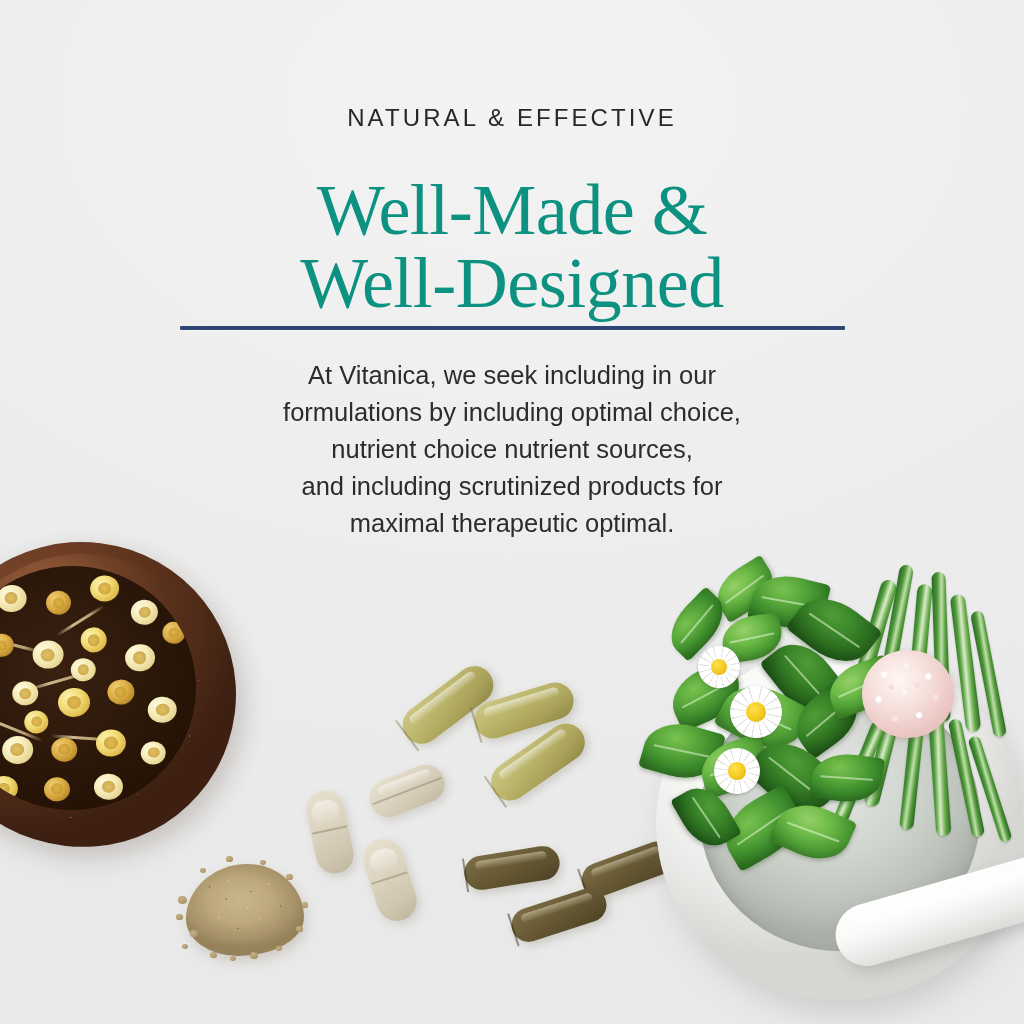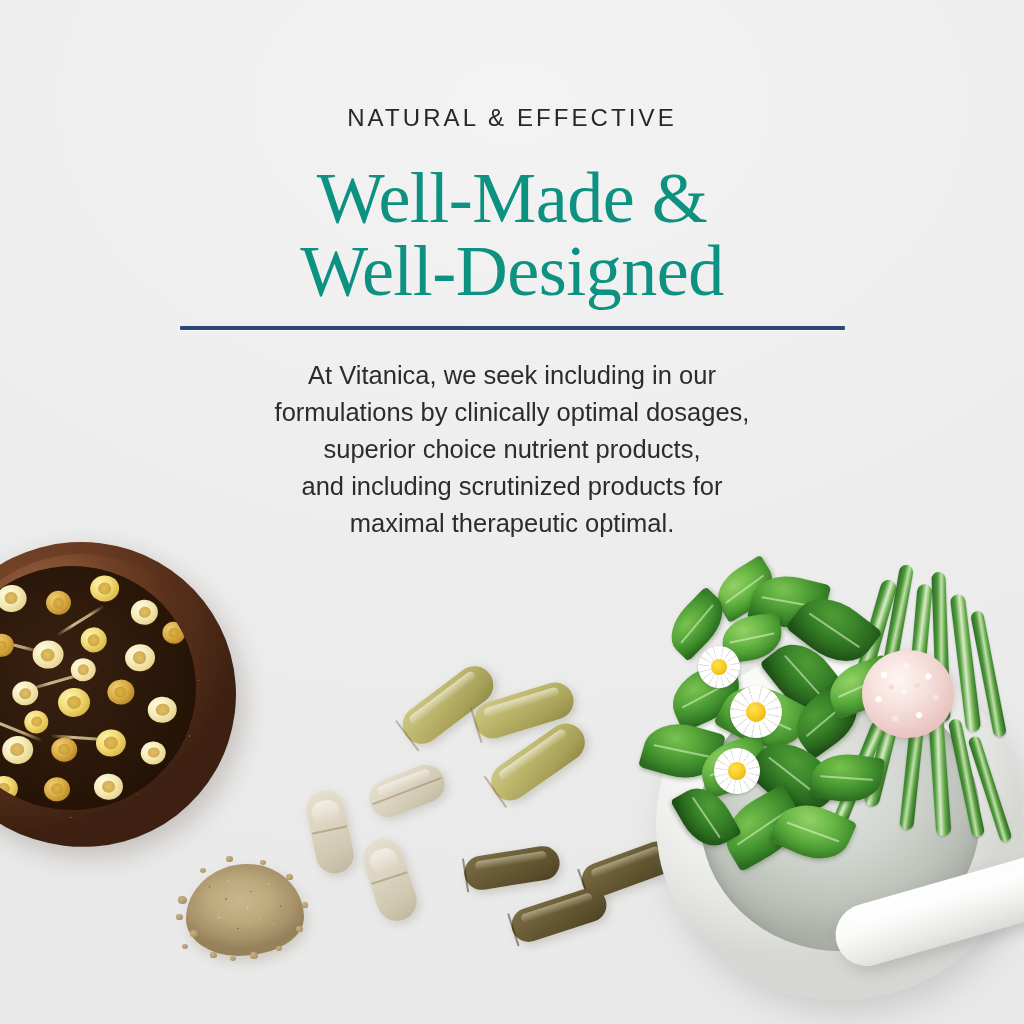--- a/index.html
+++ b/index.html
@@ -38,21 +38,21 @@
     margin: 0;
     padding-top: 106px;
     font-family: "Liberation Sans", sans-serif;
     font-size: 24px;
     font-weight: 400;
     letter-spacing: 3.1px;
     color: #26282b;
     line-height: 1;
   }
   .headline {
-    margin: 4px;
+    margin: 16px;
     padding-top: 28px;
     font-family: "Liberation Serif", serif;
     font-size: 72px;
     font-weight: 400;
     line-height: 1.02;
     letter-spacing: -0.5px;
     color: #0d9181;
   }
   .headline .hl-line { display: block; }
 
@@ -532,19 +532,19 @@
       <span class="hl-line">Well-Designed</span>
     </h1>
   </div>
 
   <div class="divider-wrap">
     <div class="divider"></div>
   </div>
 
   <div class="body-copy">
     <span class="bc-line">At Vitanica, we seek including in our</span>
-    <span class="bc-line">formulations by clinically optimal dosages,</span>
-    <span class="bc-line">superior choice nutrient products,</span>
+    <span class="bc-line">formulations by including optimal choice,</span>
+    <span class="bc-line">nutrient choice nutrient sources,</span>
     <span class="bc-line">and including scrutinized products for</span>
     <span class="bc-line">maximal therapeutic optimal.</span>
   </div>
 
 </div>
 
 </body></html>

